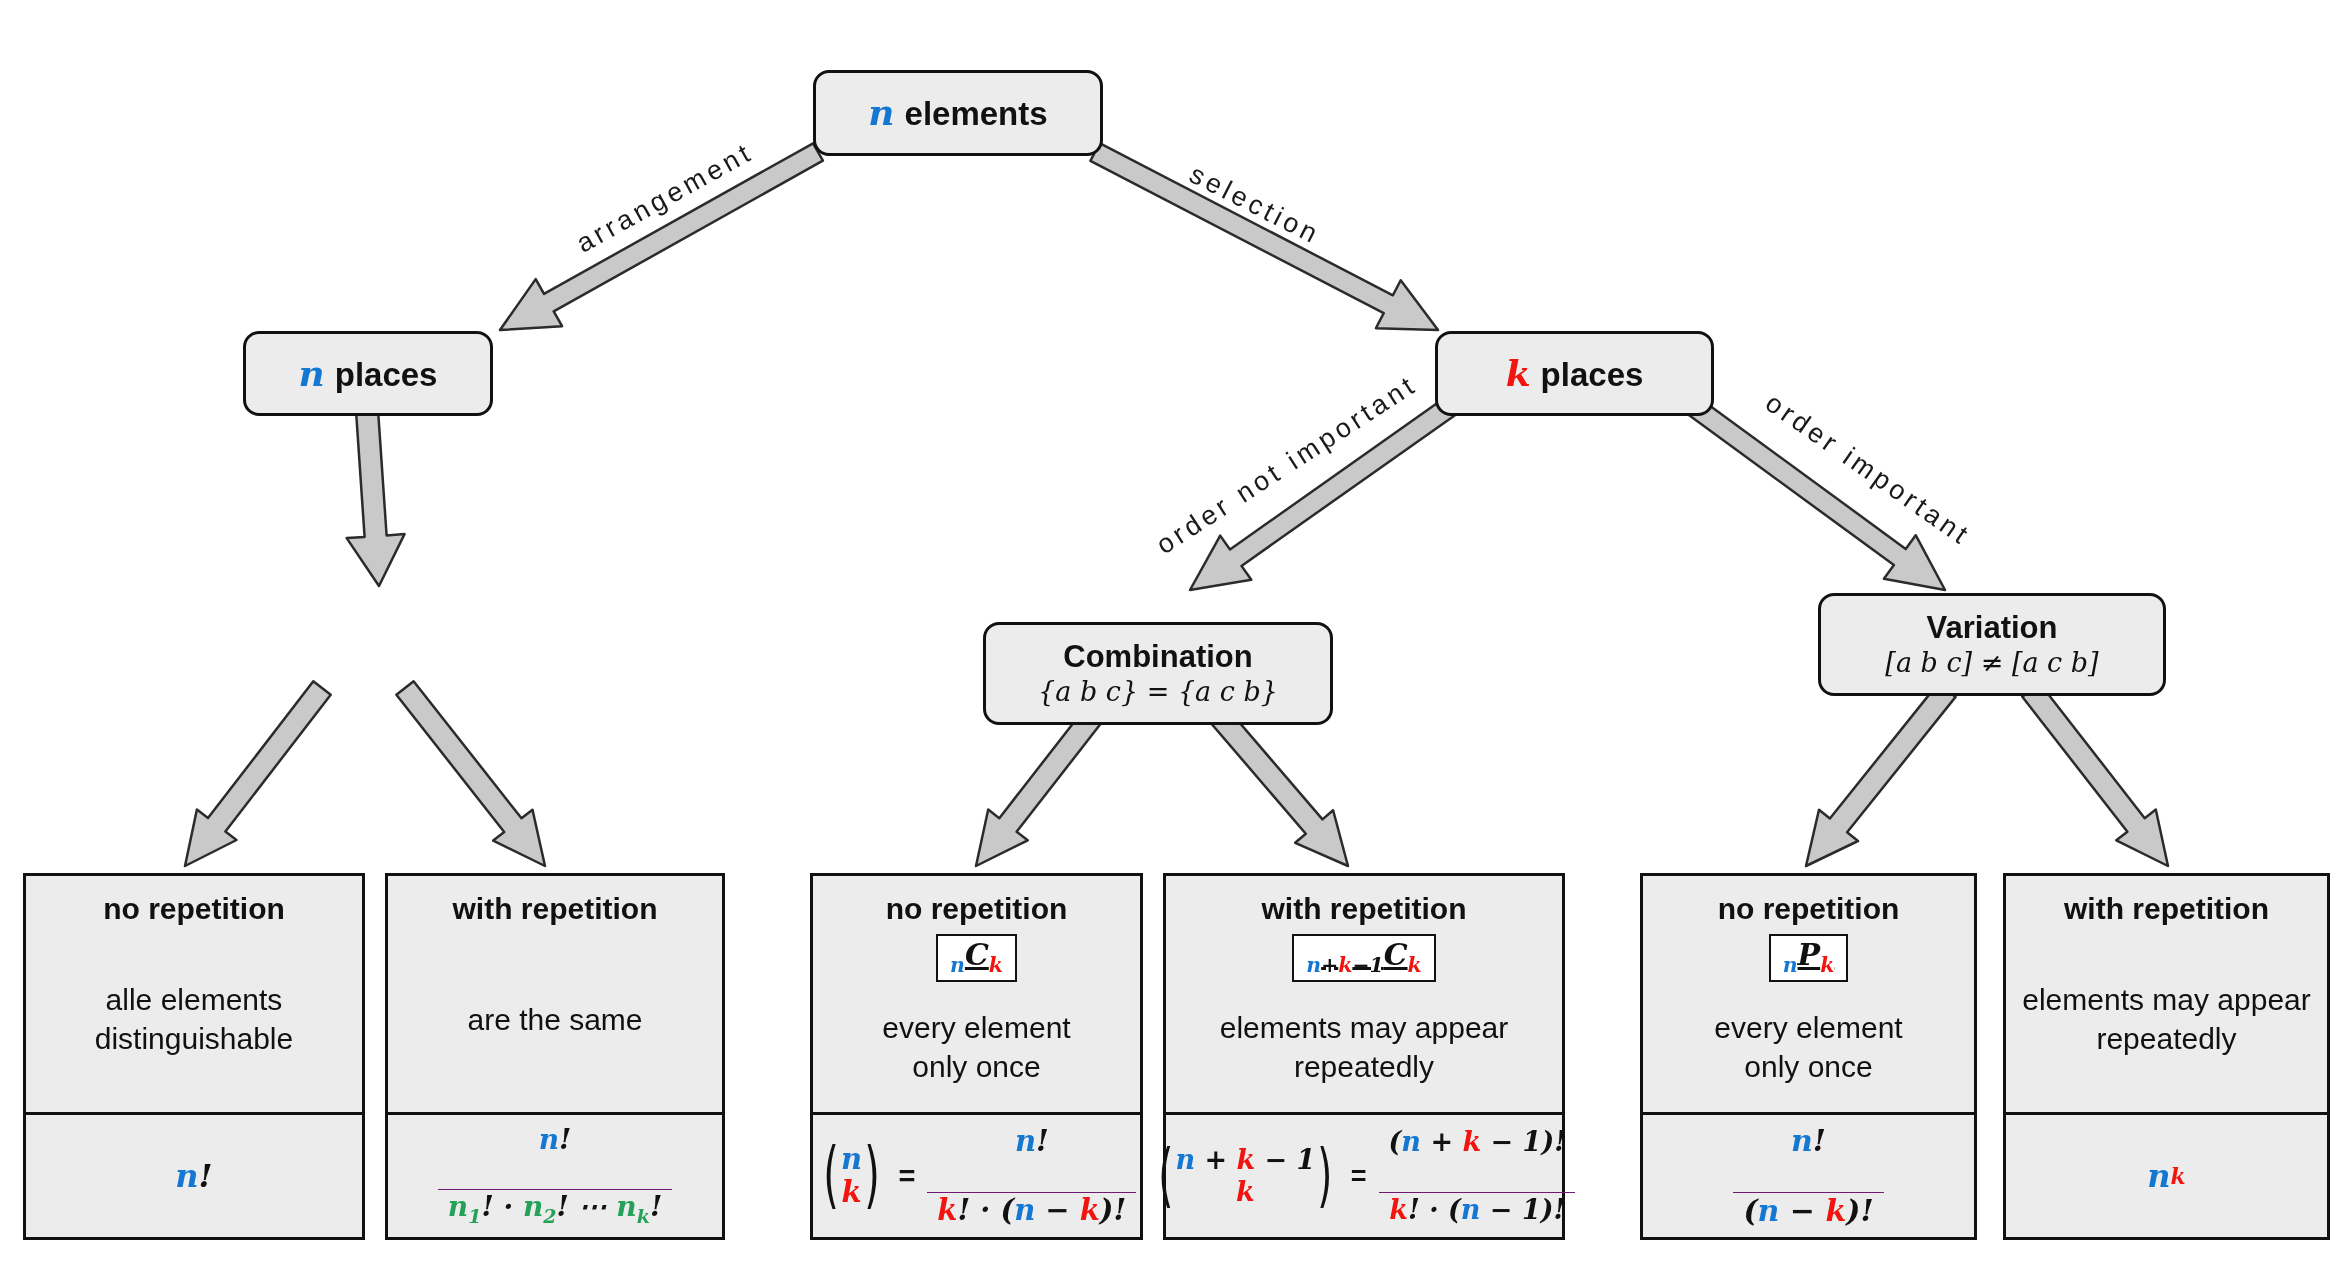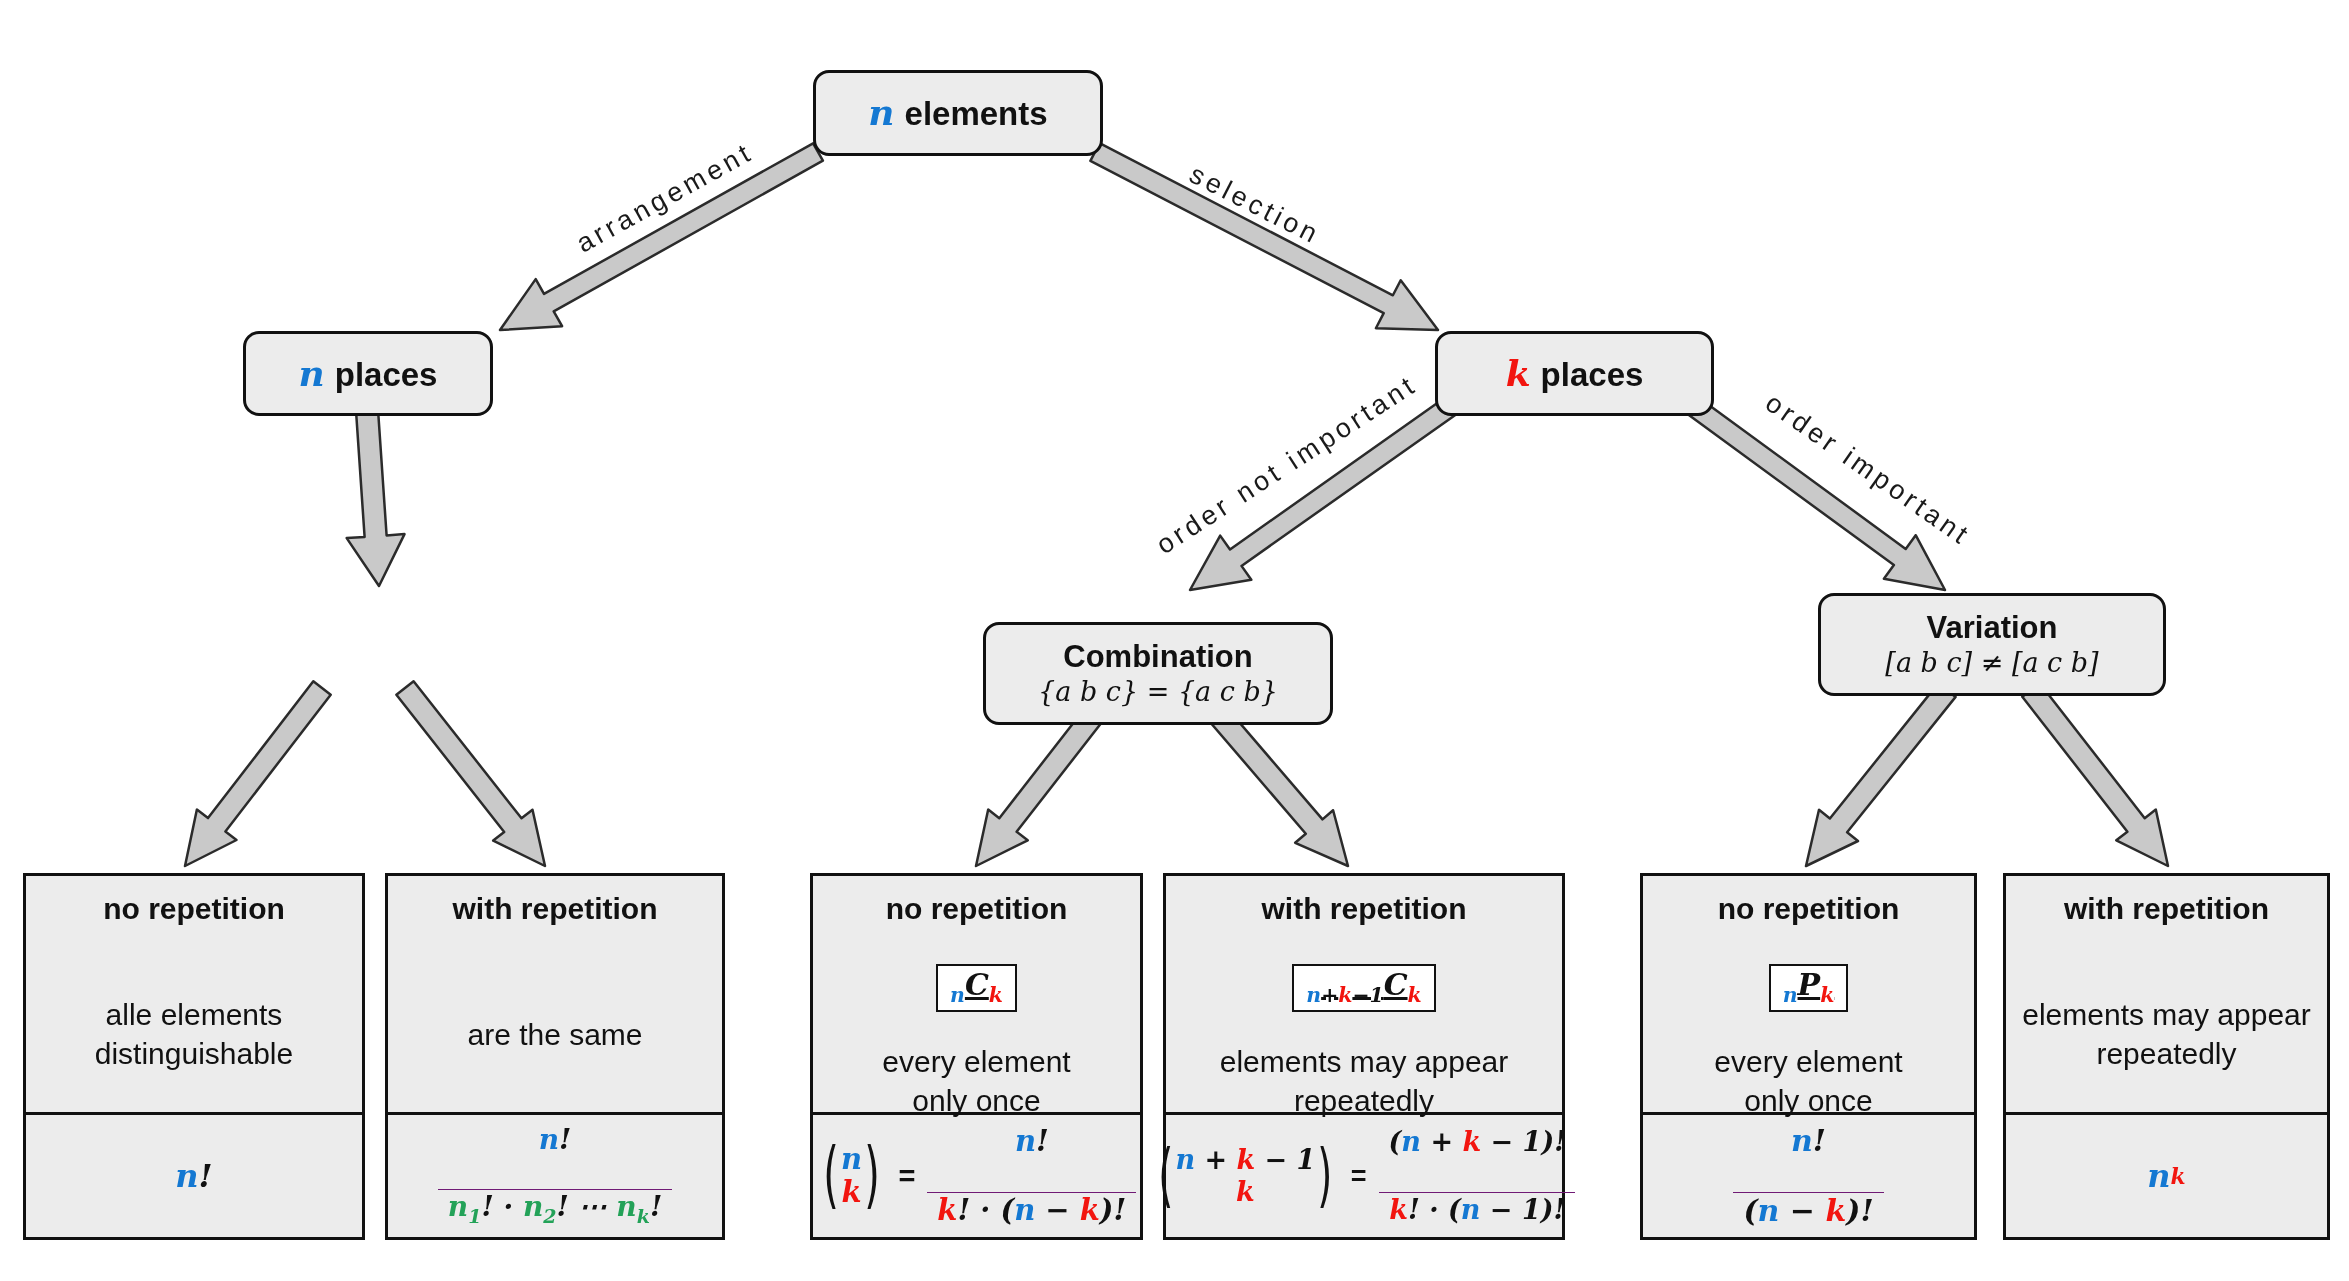--- a/index.html
+++ b/index.html
@@ -26,21 +26,21 @@
   
   .edgelabel{position:absolute;z-index:1;white-space:nowrap;font-size:27px;
              letter-spacing:4px;color:#1a1a1a;
              transform:translate(-50%,-50%) rotate(var(--rot,0deg));}
 
   
   .leaf{position:absolute;z-index:2;top:873px;height:367px;background:var(--boxfill,#ececec);
         border:3.5px solid var(--boxborder,#111);display:flex;flex-direction:column;
         box-sizing:border-box;}
   .leaf-top{flex:1;display:flex;flex-direction:column;align-items:center;
-            padding-top:16px;min-height:0;gap:30px;}
+            padding-top:16px;min-height:0;}
   .leaf-heading{font-weight:bold;font-size:30px;}
   .leaf-body{margin:auto 0;text-align:center;font-size:30px;line-height:1.3;}
   .leaf-formula{height:122px;flex:none;border-top:3.5px solid var(--boxborder,#111);
                 display:flex;align-items:center;justify-content:center;
                 font-size:31px;font-weight:bold;}
   .badge{margin-top:8px;background:#fff;border:2.5px solid #111;padding:1px 12px 3px;
          font-size:30px;font-weight:bold;font-family:"DejaVu Serif",serif;font-style:italic;text-decoration:underline;}
   .badge sub{font-size:.68em;}
   sub.tok{font-size:.68em;}
   sup.tok{font-size:.68em;}

